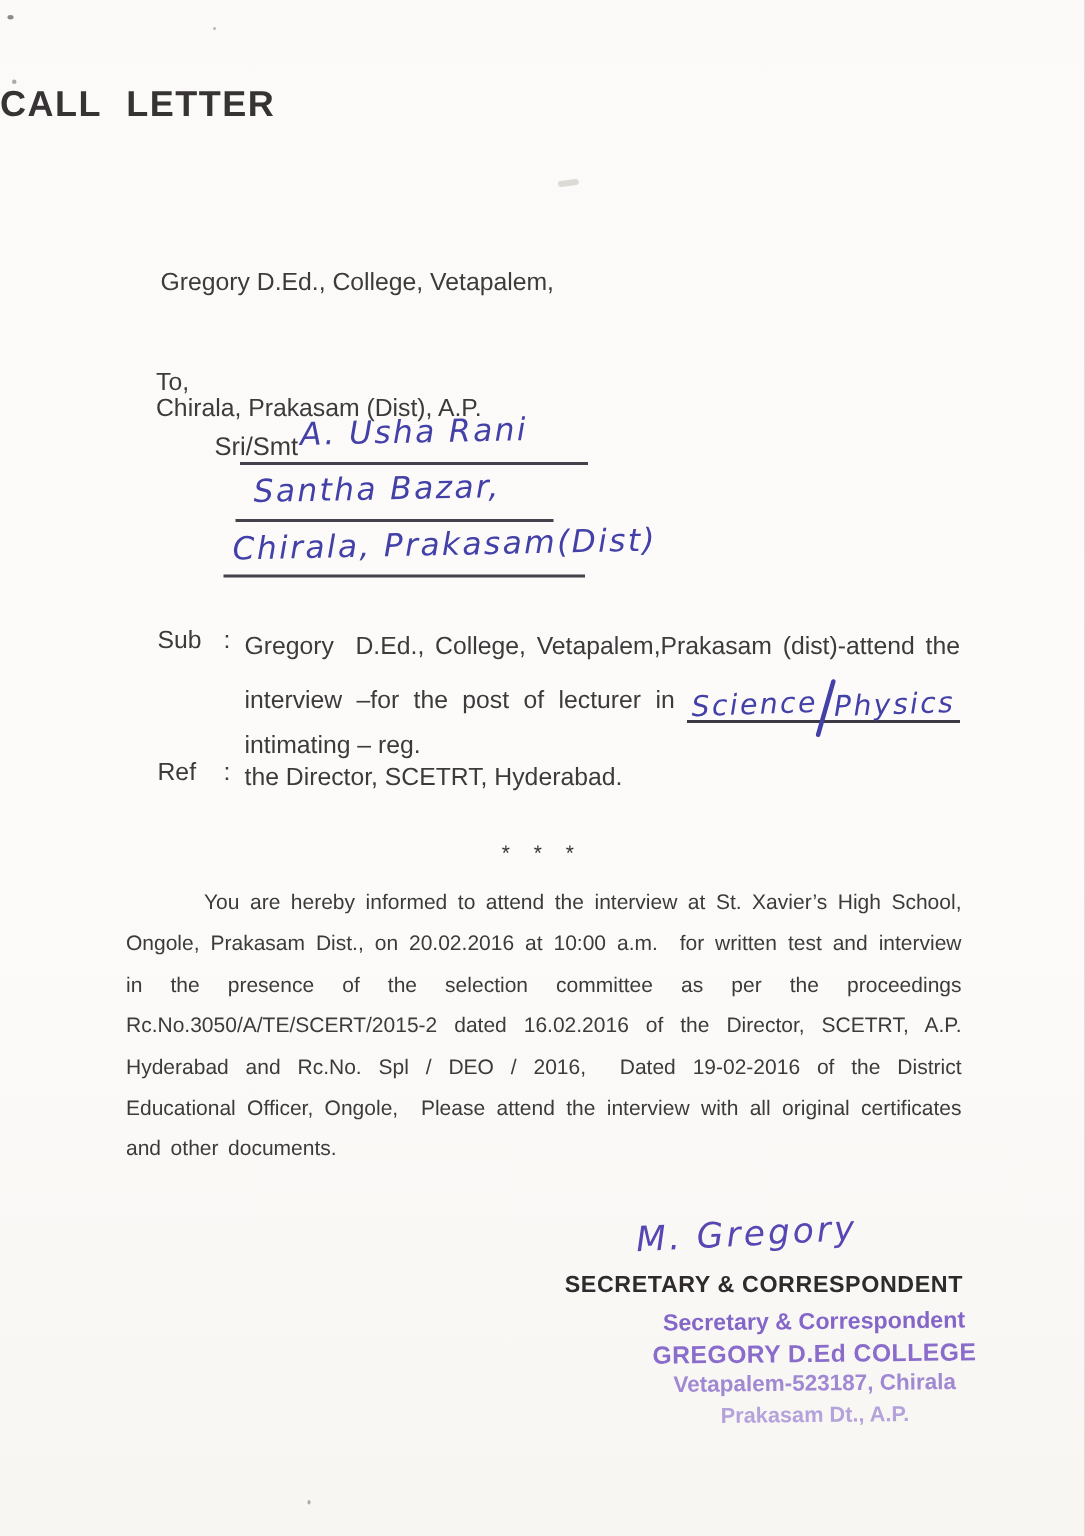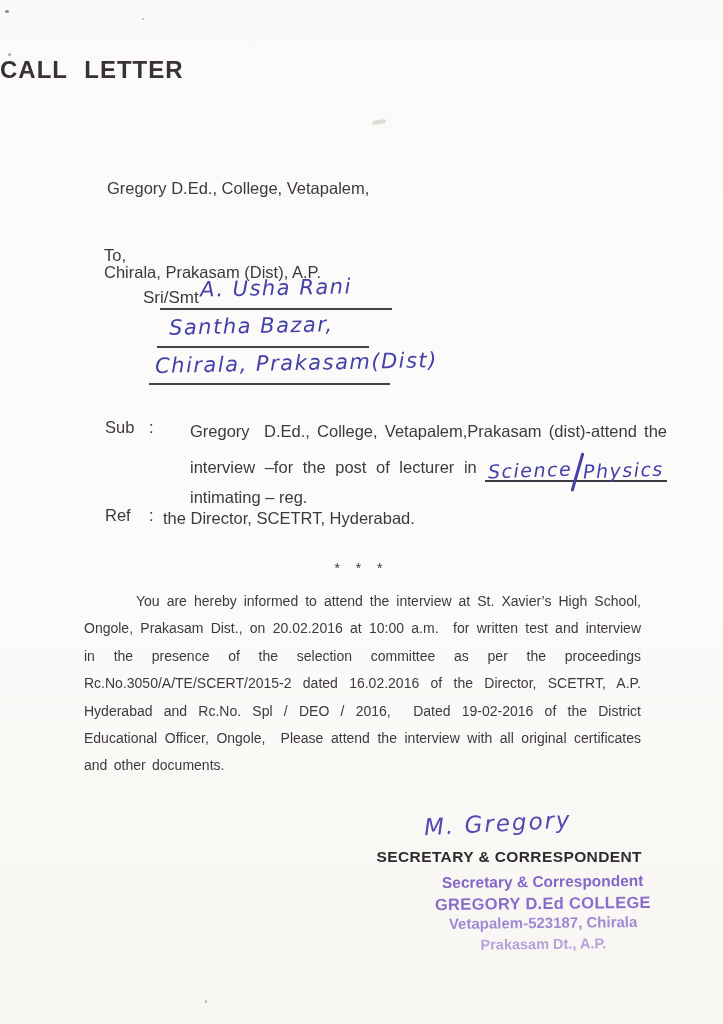--- a/index.html
+++ b/index.html
@@ -43,21 +43,21 @@
   .to-row .hw{display:inline-block;font-size:21px;transform:rotate(-1.2deg);}
   .to-row1{left:160px;top:276px;width:232px;height:32px;}
   .to-row1 .hw{margin-left:40px;}
   .to-row2{left:157px;top:314px;width:212px;height:32px;}
   .to-row2 .hw{margin-left:12px;}
   .to-row3{left:149px;top:351px;width:241px;height:32px;}
   .to-row3 .hw{margin-left:6px;}
   .ref-label,.sub-label{font-size:16.5px;}
   .sub-label{left:105px;top:418px;}
   .sub-colon{left:149px;top:418px;font-size:16.5px;}
-  .sub-content{left:163px;top:416px;width:477px;font-size:16.5px;line-height:30px;margin-left:27px;}
+  .sub-content{left:163px;top:416px;width:477px;font-size:16.5px;line-height:30px;}
   .just{text-align:justify;text-align-last:justify;white-space:pre-wrap;}
   .sub-line2{display:flex;align-items:flex-end;}
   .sub-line2 .prefix{word-spacing:5px;white-space:nowrap;text-align:center;}
   .hw-subject{
     flex:1;margin-left:8px;
     border-bottom:2px solid #3e3a44;
     display:flex;justify-content:space-evenly;align-items:flex-end;
     position:relative;height:34px;
   }
   .hw-subject .hw{font-size:19px;line-height:20px;transform:rotate(-2deg);}

